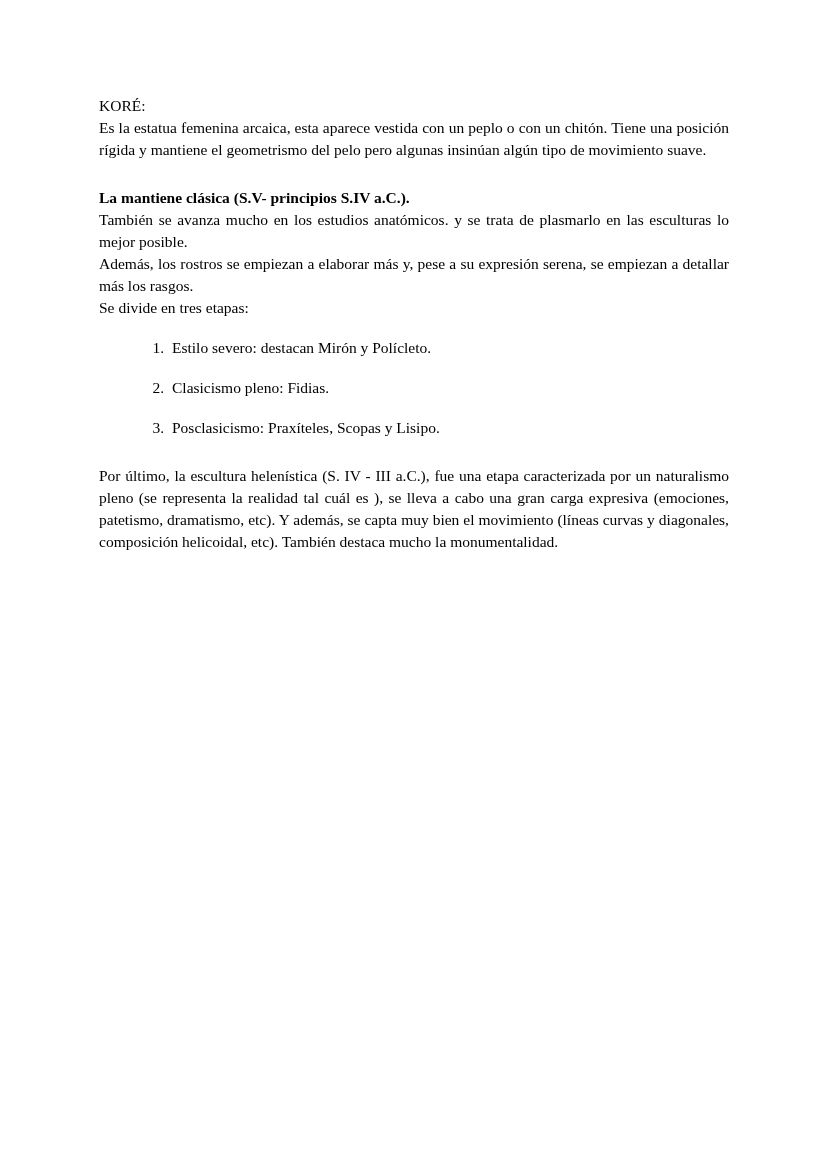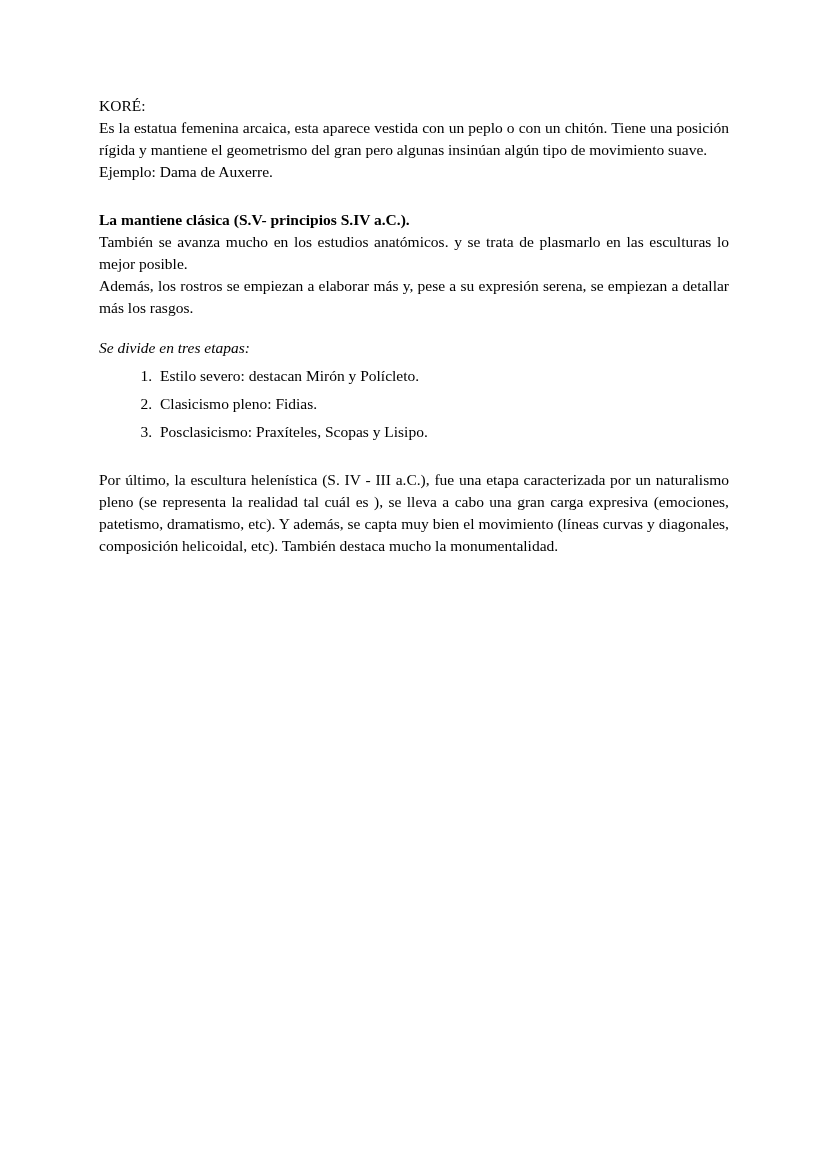--- a/index.html
+++ b/index.html
@@ -26,49 +26,46 @@
       text-align: justify;
     }
     .content p {
       margin: 0;
     }
     p.heading {
       font-weight: bold;
       margin-top: 26px;
     }
     p.section-gap-small {
-      margin-top: 18px;
-      font-style: italic;
     }
     p.section-gap {
       margin-top: 26px;
     }
     ol.etapas {
       margin: 0;
       padding-left: 51px;
       list-style-type: decimal;
       list-style-position: outside;
       text-align: left;
     }
     ol.etapas li {
-      margin: 6px;
+      margin: 18px;
       padding-left: 4px;
     }
   </style>
 </head>
 <body>
 
 <div class="page">
   <div class="content">
 
     <p>KORÉ:</p>
 
-    <p>Es la estatua femenina arcaica, esta aparece vestida con un peplo o con un chitón. Tiene una posición rígida y mantiene el geometrismo del gran pero algunas insinúan algún tipo de movimiento suave.</p>
+    <p>Es la estatua femenina arcaica, esta aparece vestida con un peplo o con un chitón. Tiene una posición rígida y mantiene el geometrismo del pelo pero algunas insinúan algún tipo de movimiento suave.</p>
 
-    <p>Ejemplo: Dama de Auxerre.</p>
 
     <p class="heading">La mantiene clásica (S.V- principios S.IV a.C.).</p>
 
 
     <p>También se avanza mucho en los estudios anatómicos. y se trata de plasmarlo en las esculturas lo mejor posible.</p>
 
     <p>Además, los rostros se empiezan a elaborar más y, pese a su expresión serena, se empiezan a detallar más los rasgos.</p>
 
     <p class="section-gap-small">Se divide en tres etapas:</p>
 

